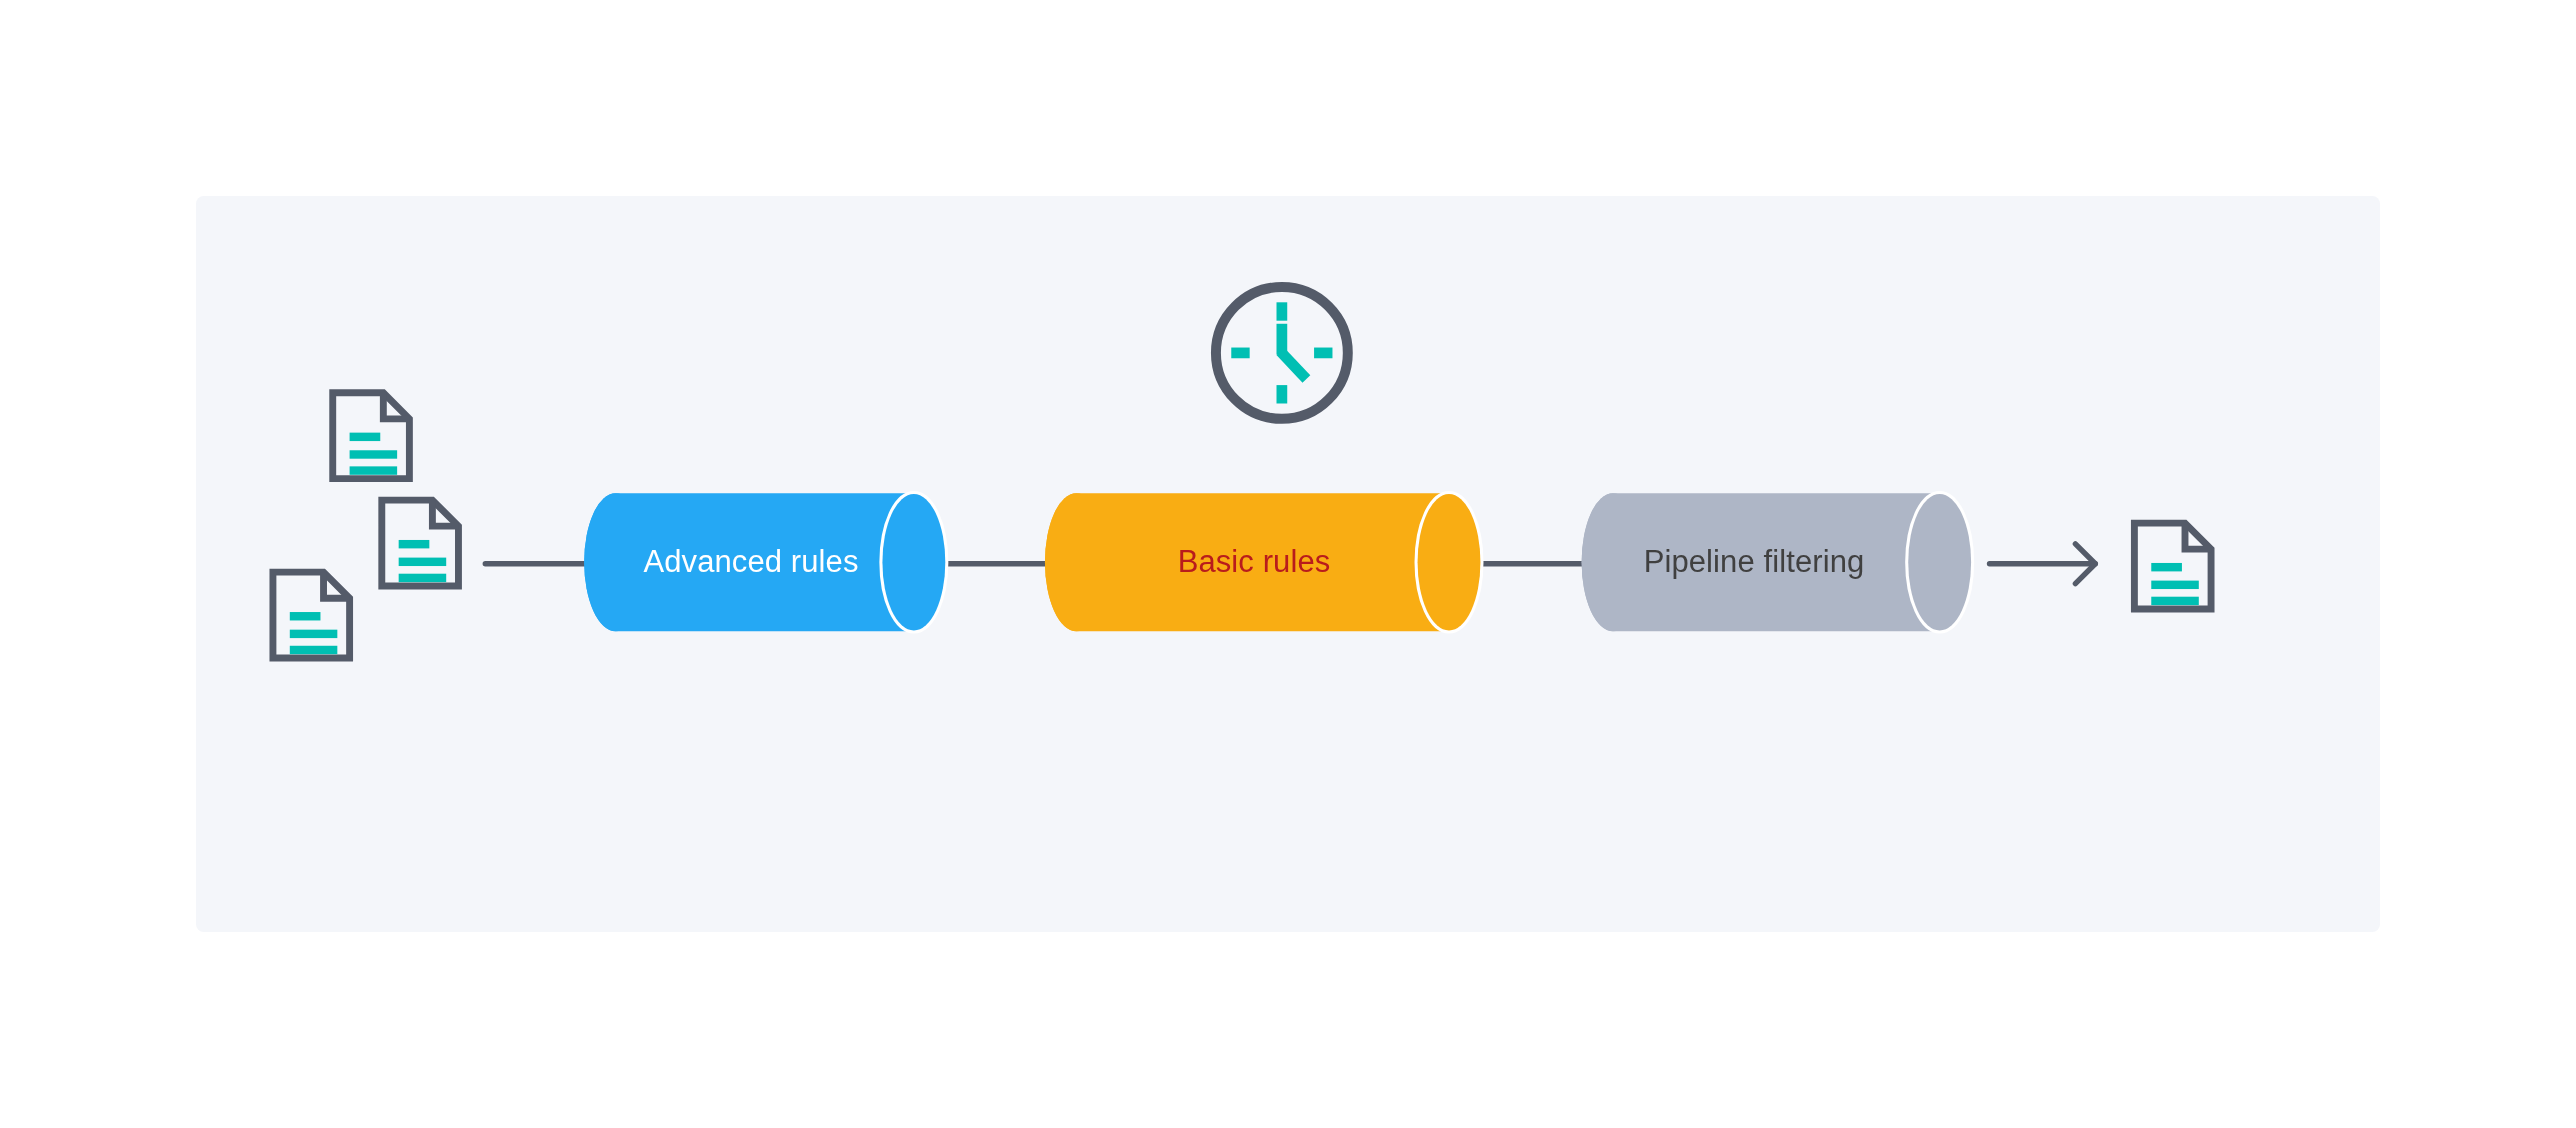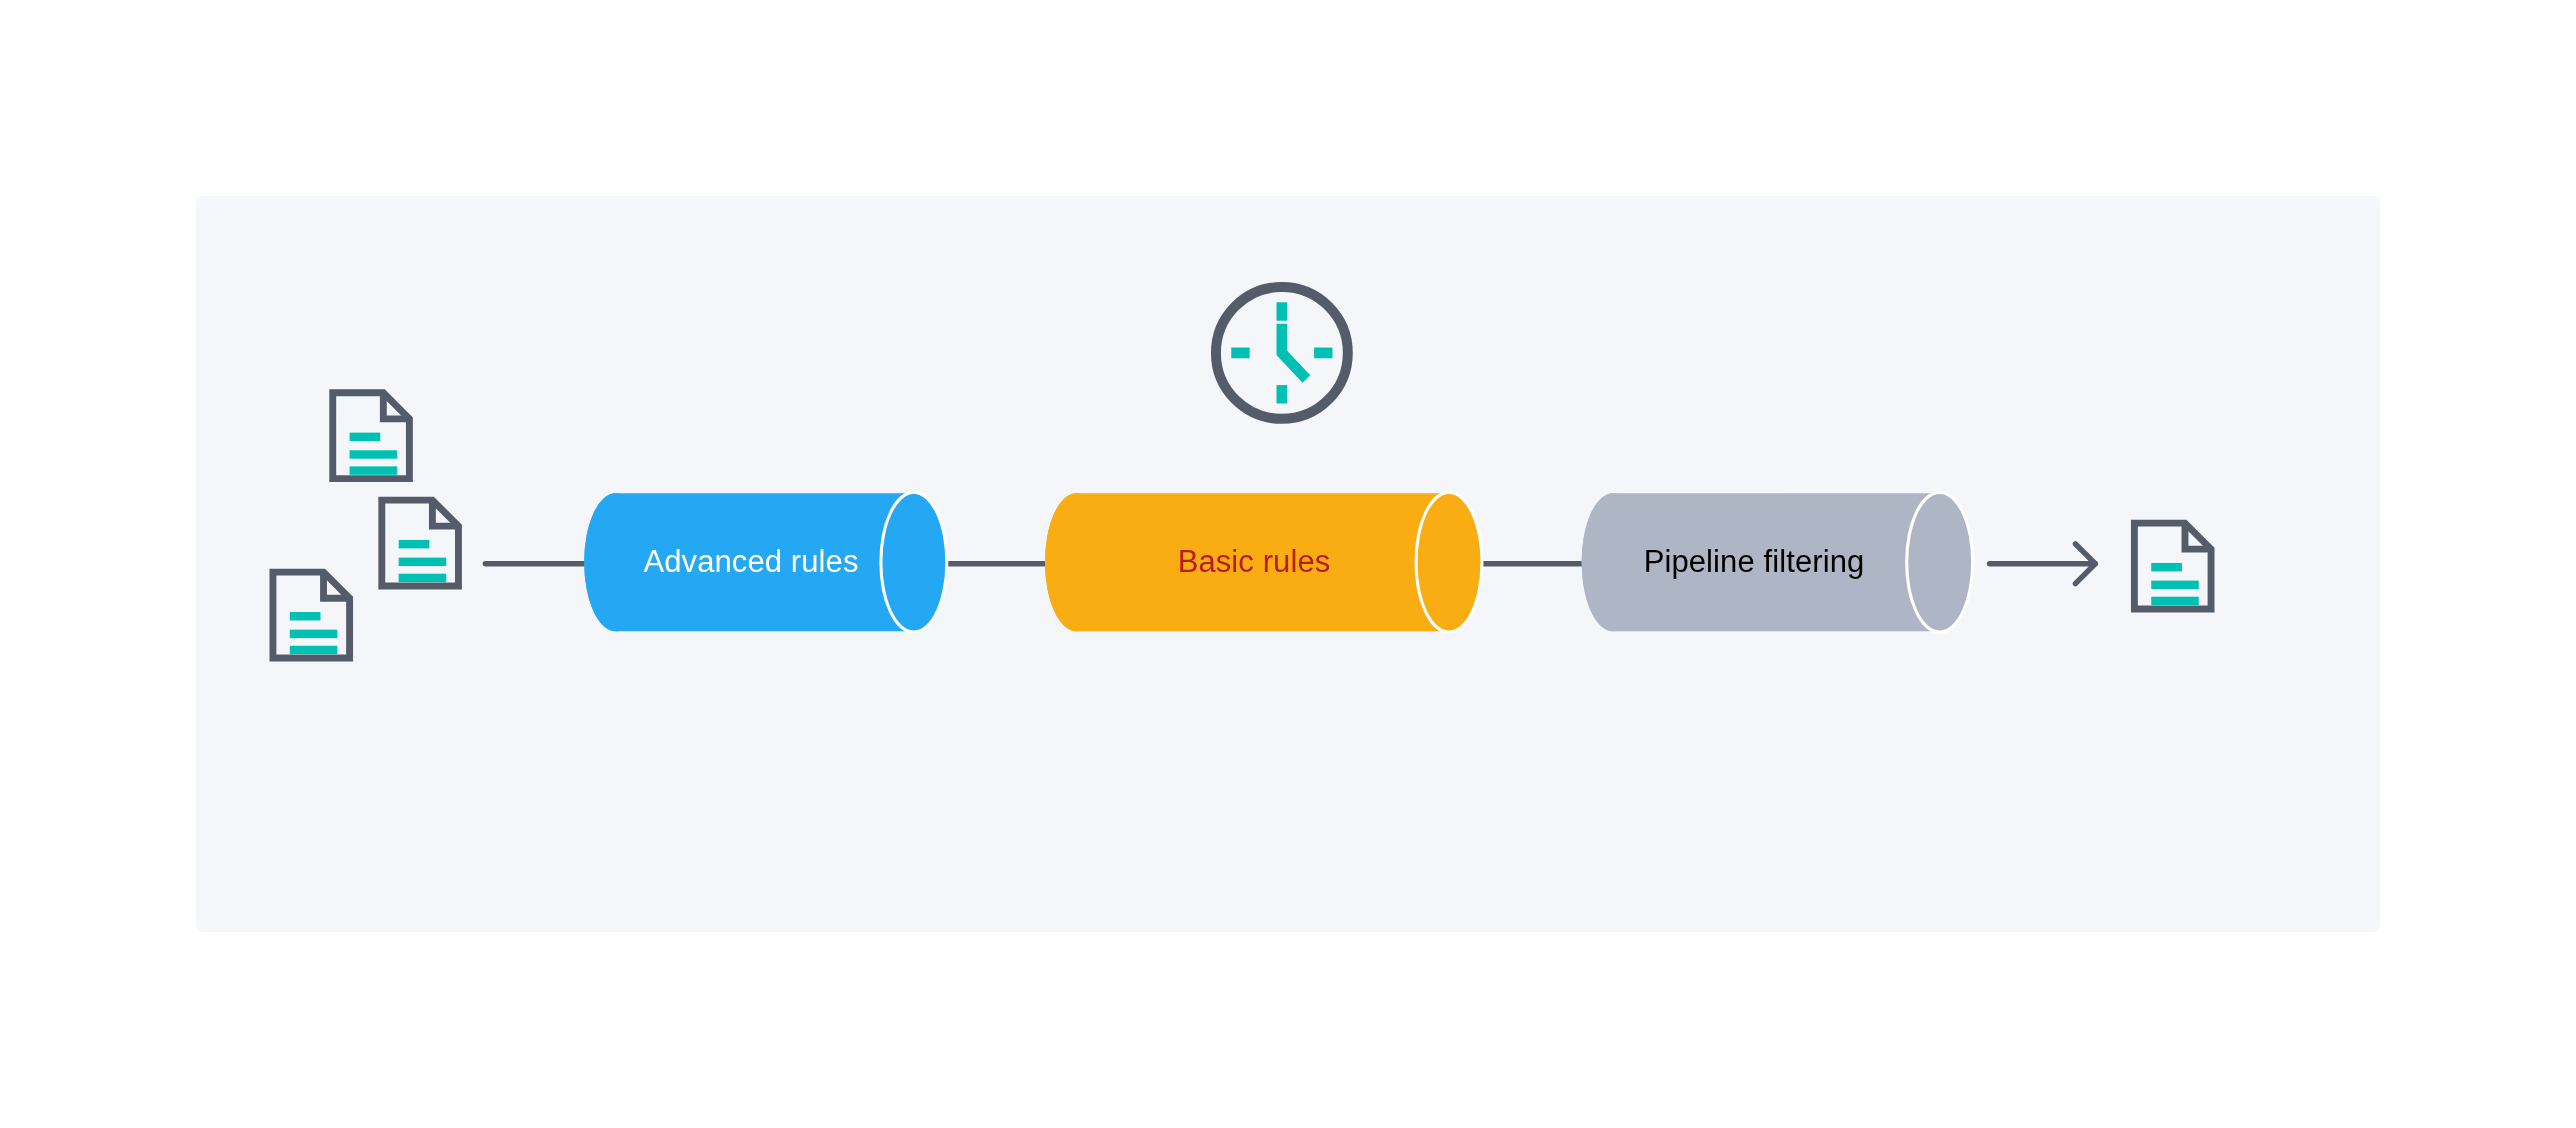--- a/index.html
+++ b/index.html
@@ -151,17 +151,17 @@
       <g id="clock-hands">
           <line x1="1672" y1="422" x2="1672" y2="462" stroke="#00bfb3" stroke-width="14" stroke-linecap="butt"></line>
           <line x1="1670" y1="458" x2="1704" y2="494" stroke="#00bfb3" stroke-width="14" stroke-linecap="butt"></line>
         </g>
     </g>
   </svg>
 
   <div id="labels">
       <div class="cyl-label" style="left: 751px; top: 562px; color: rgb(255, 255, 255);">Advanced rules</div>
       <div class="cyl-label" style="left: 1254px; top: 562px; color: #b91c1c;">Basic rules</div>
-      <div class="cyl-label" style="left: 1754px; top: 562px; color: #000000;">Pipeline filtering</div>
+      <div class="cyl-label" style="left: 1754px; top: 562px; color: #404040;">Pipeline filtering</div>
     </div>
 
 </div>
 
 
 </body></html>

